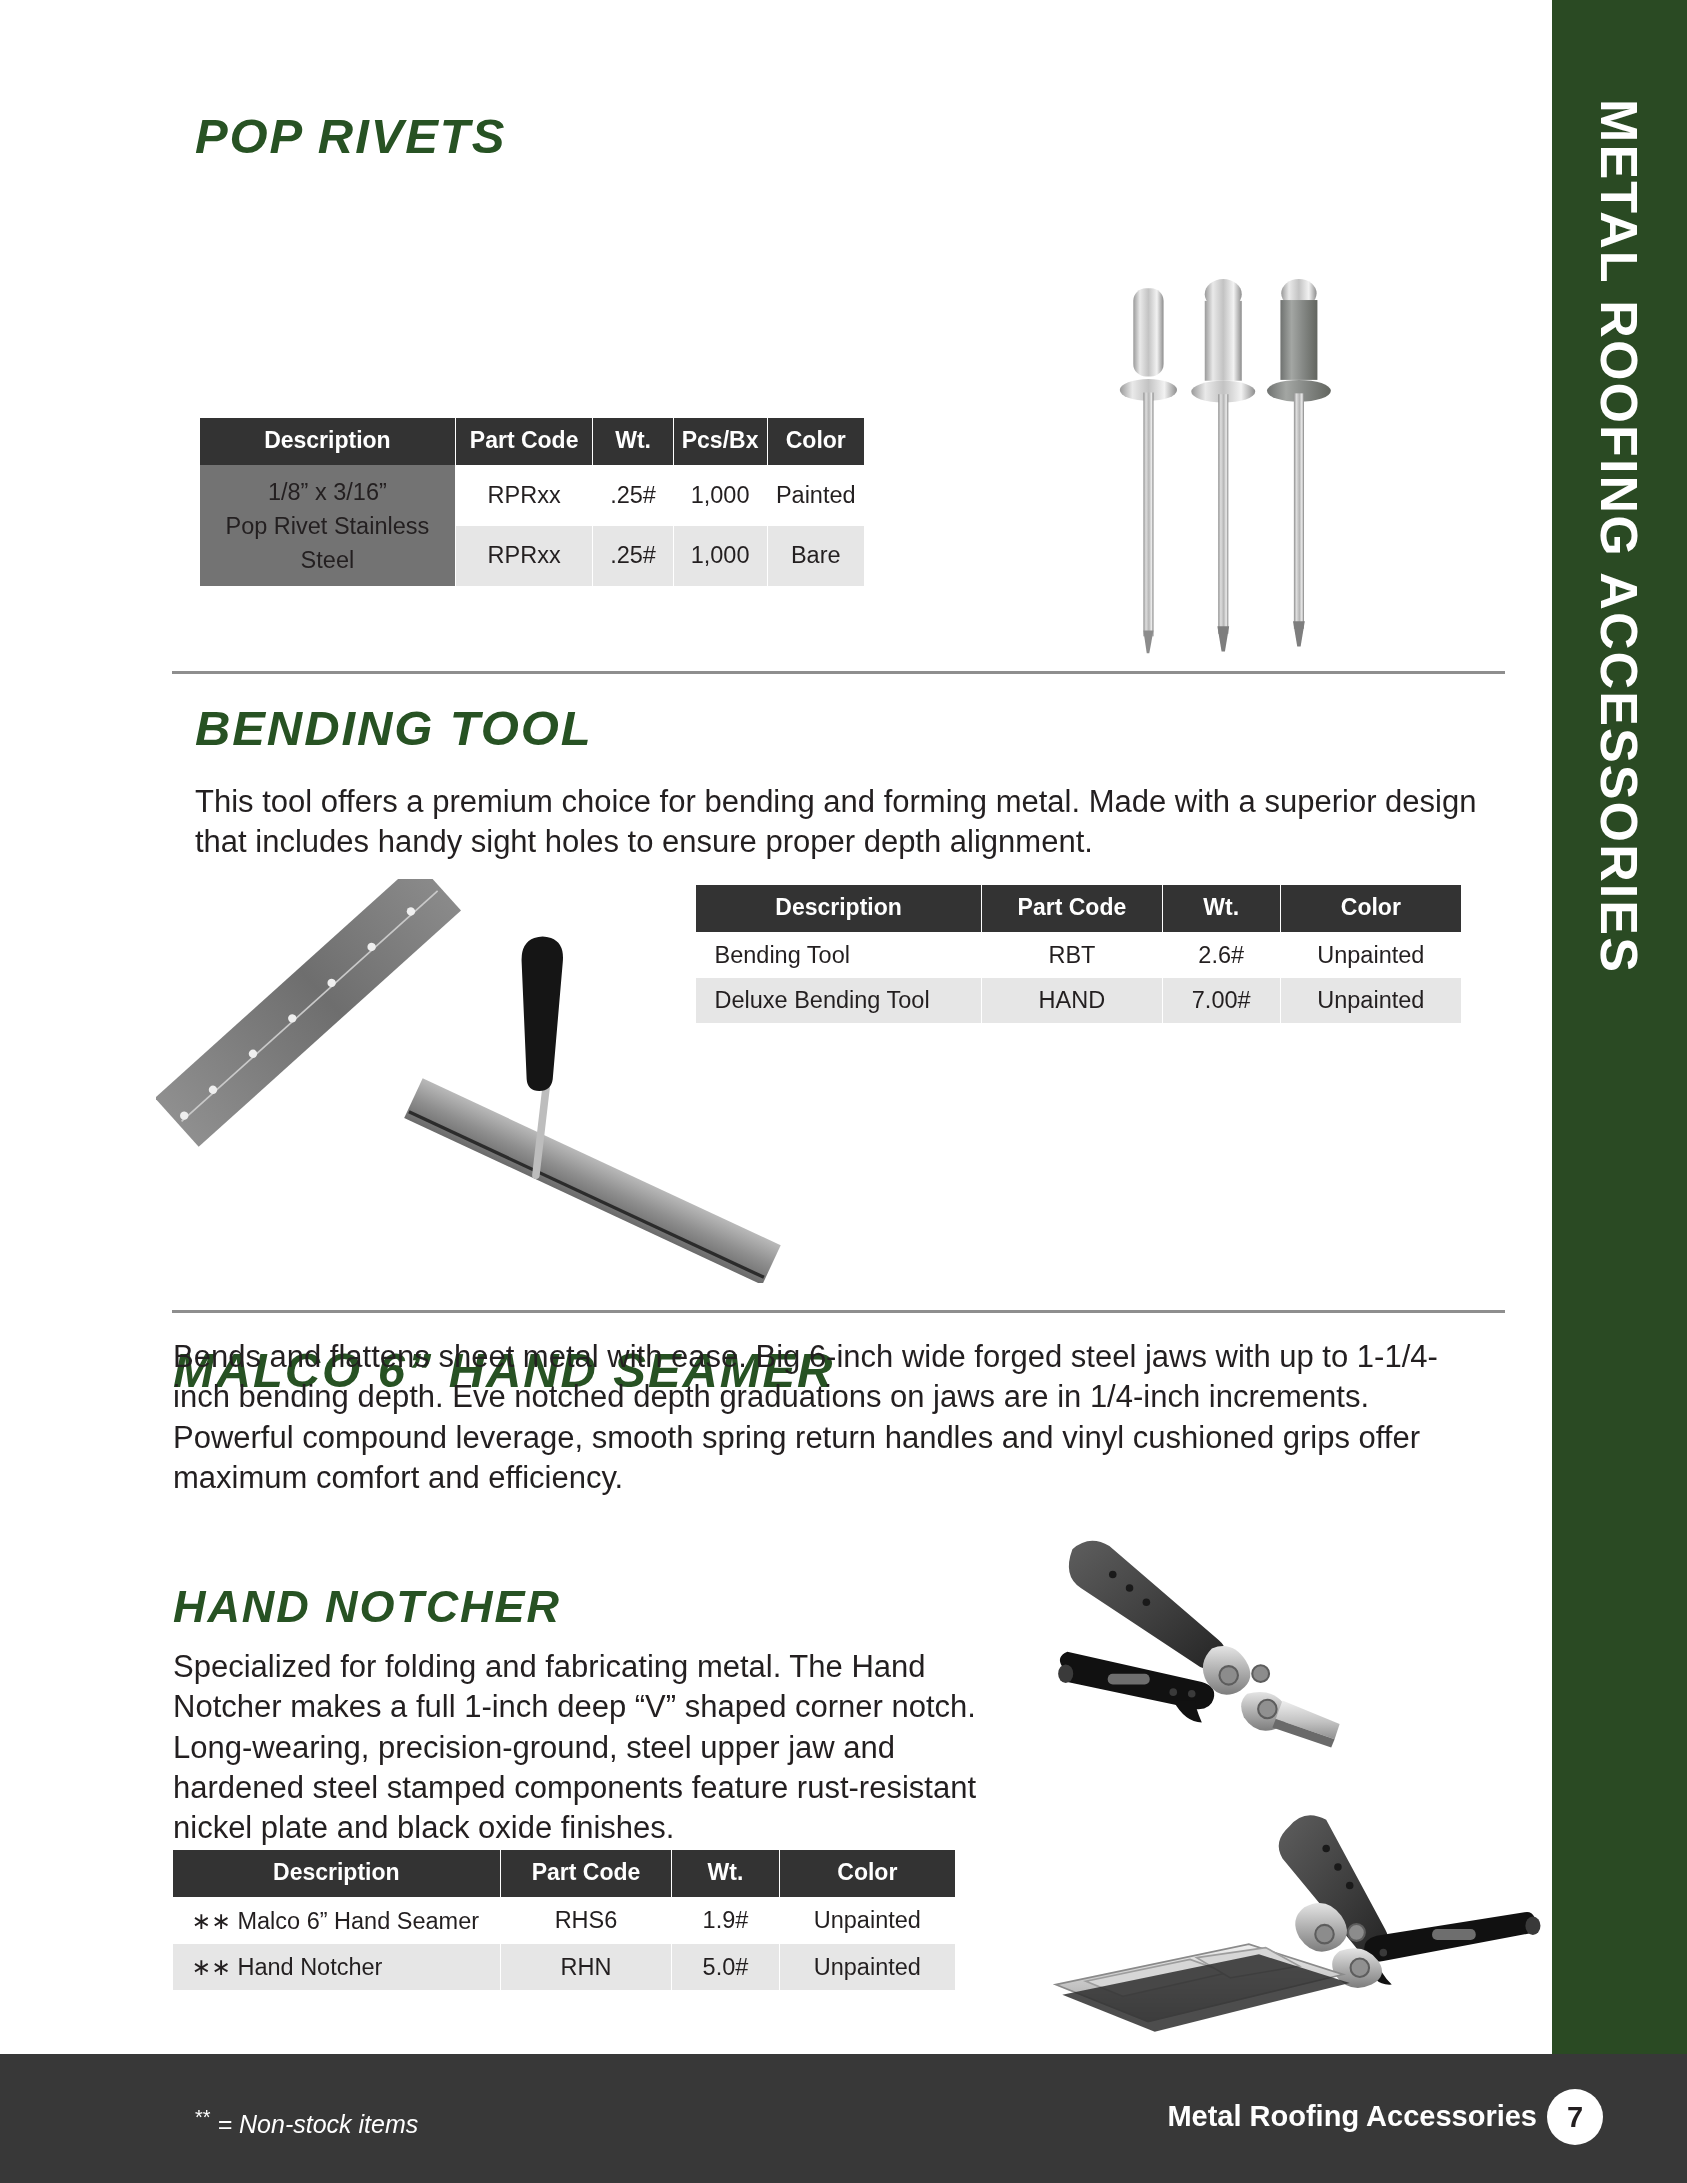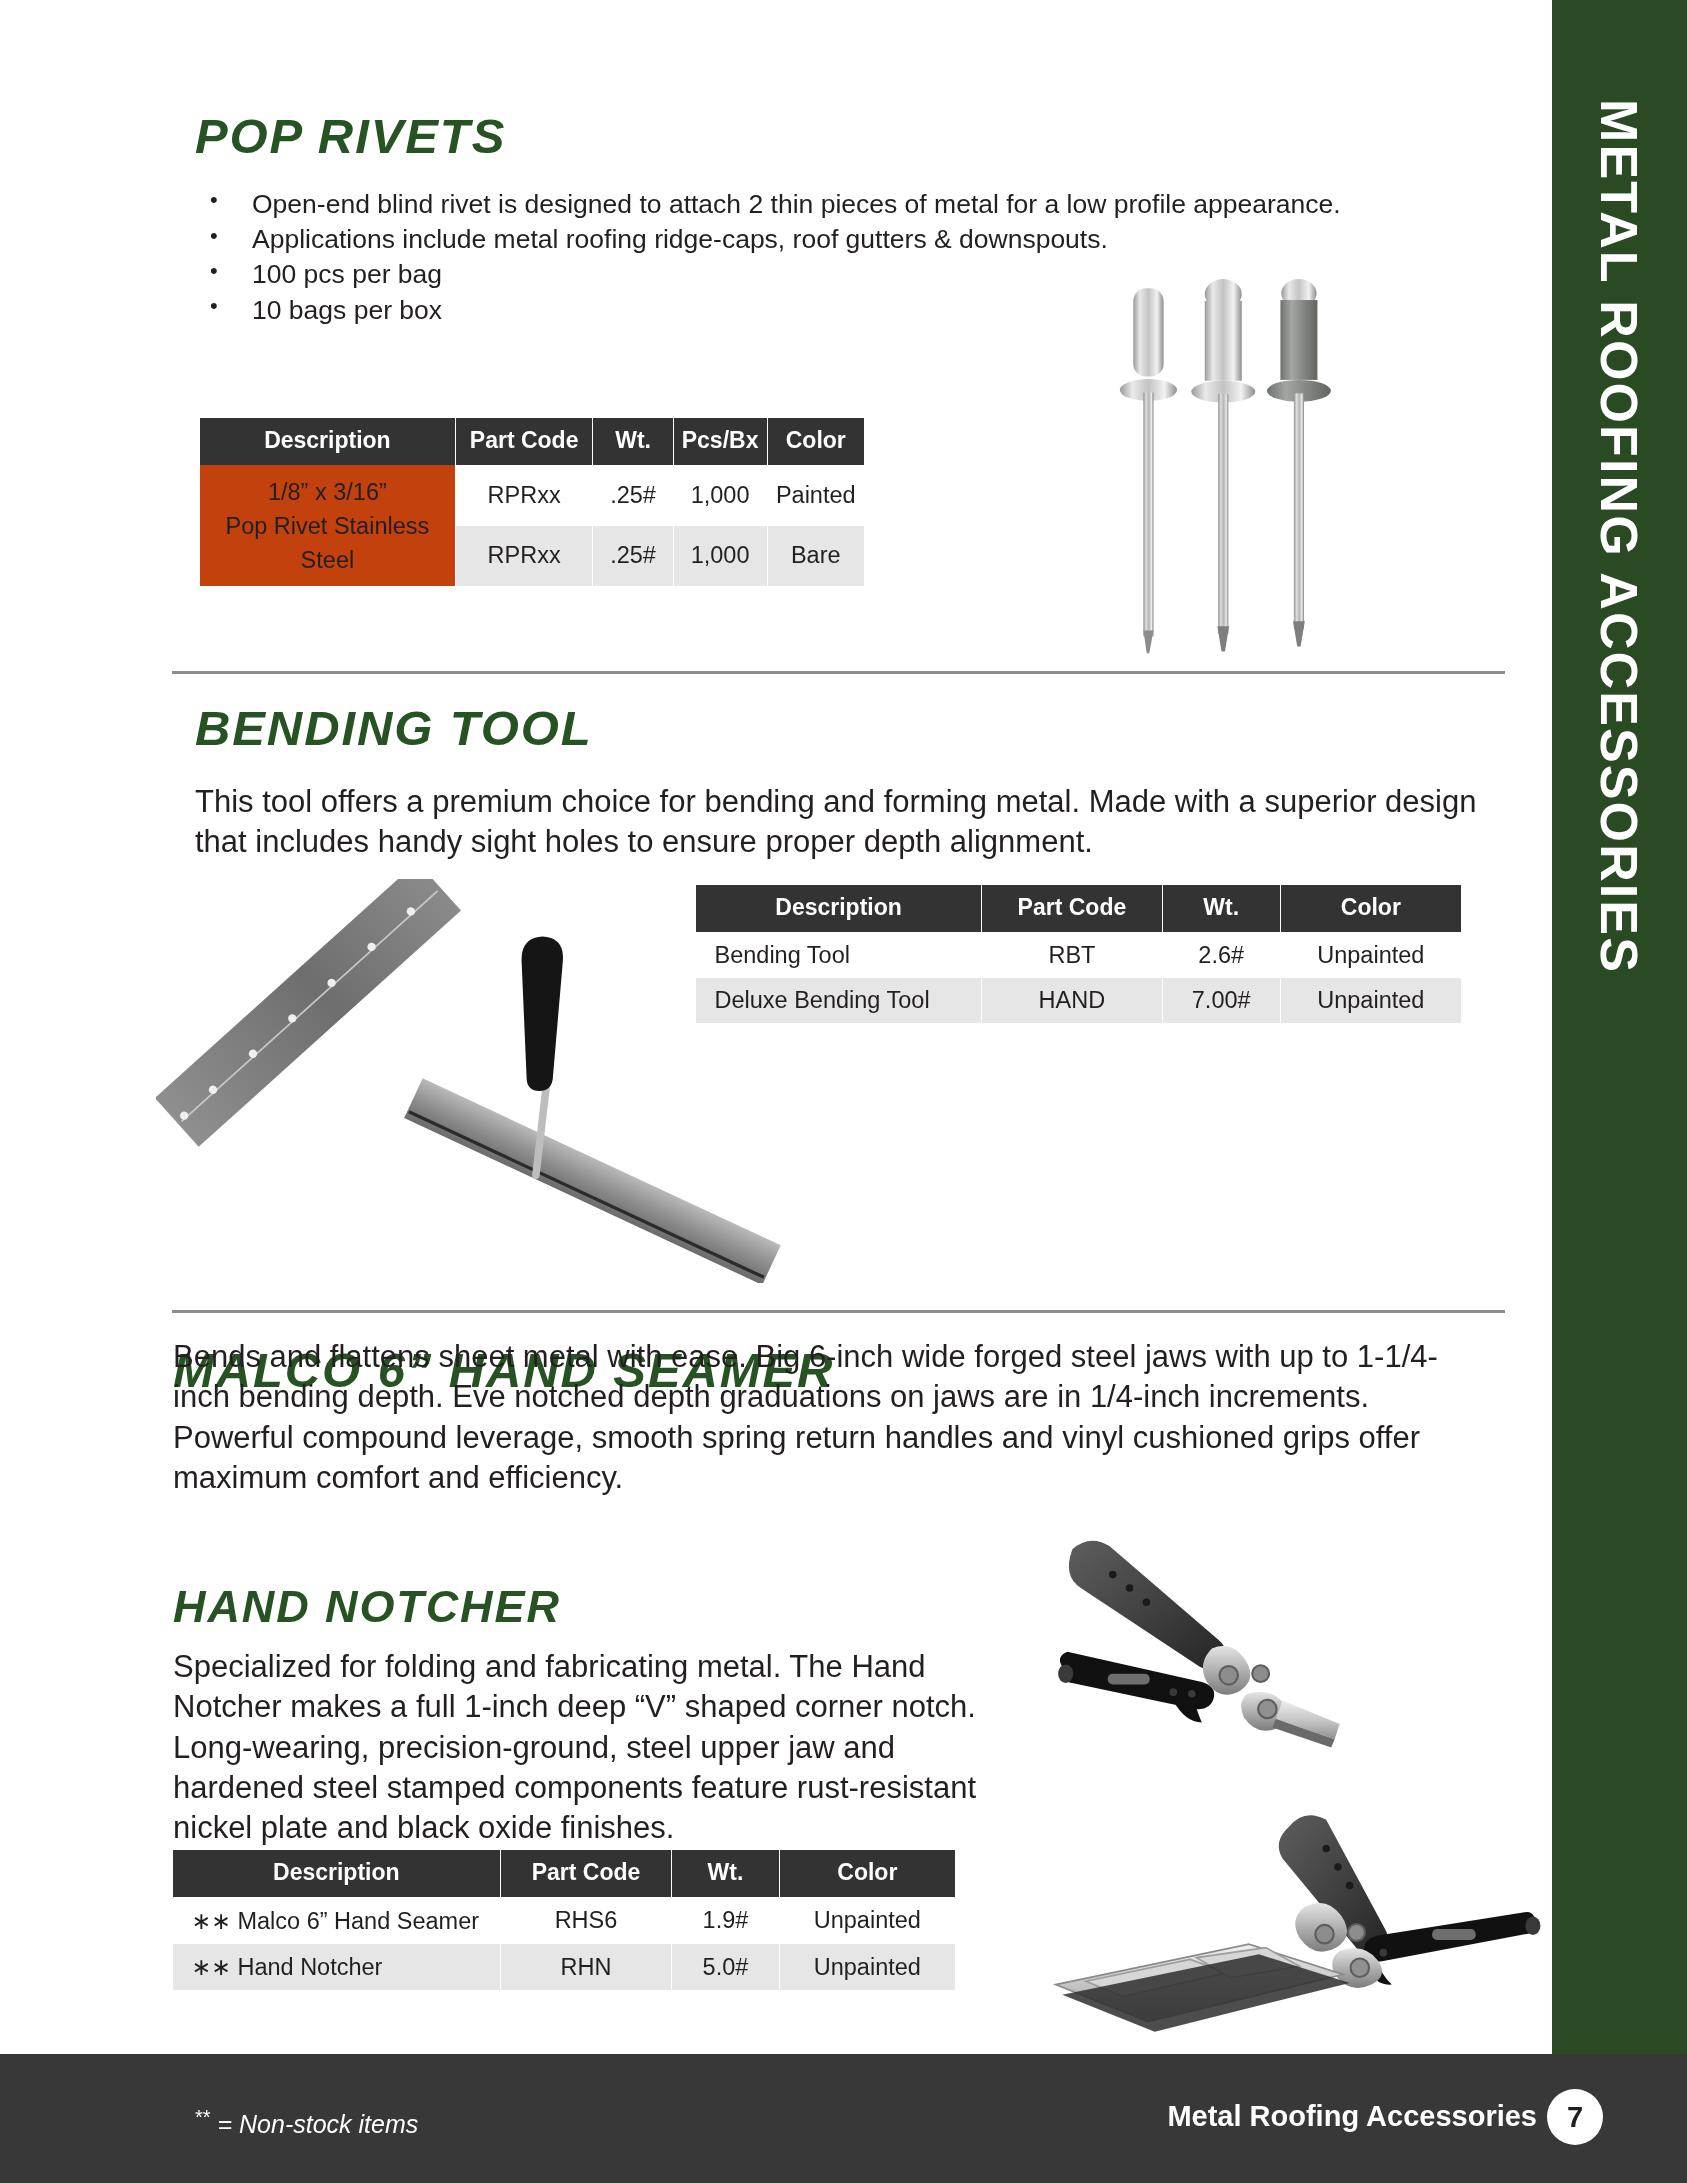--- a/index.html
+++ b/index.html
@@ -59,21 +59,21 @@
   }
   table.spec th:last-child { border-right: none; margin-top: 39px; }
   table.spec td {
     font-size: 23.5px; color: #231f20;
     padding: 9.3px 8.4px; text-align: center;
     border-right: 1.7px solid #ffffff;
     background: #ffffff;
   }
   table.spec td:last-child { border-right: none; }
   table.spec tr.alt td { background: #e6e6e6; }
-  table.spec td.desc-merge { background: #c2410c; line-height: 1.45; }
+  table.spec td.desc-merge { background: #737373; line-height: 1.45; }
   table.spec td.left { text-align: left; padding-left: 18.5px; }
 
   
   .divider {
     position: absolute; height: 2.5px; background: #8e8e8e;
   }
 
   
   .footer {
     position: absolute; left: 0; top: 2054px; width: 1687px; height: 138px;
@@ -116,26 +116,20 @@
   <div class="side-tab">
     <div class="side-tab-label">METAL ROOFING ACCESSORIES</div>
   </div>
 
   <div class="content">
 
     <div style="position:absolute;left:195px;top:108px;">
       <div class="h1">POP RIVETS</div>
     </div>
 
-    <ul class="bullets" style="position:absolute;left:195px;top:187px;width:1337px;">
-      <li>Open-end blind rivet is designed to attach 2 thin pieces of metal for a low profile appearance.</li>
-      <li>Applications include metal roofing ridge-caps, roof gutters &amp; downspouts.</li>
-      <li>100 pcs per bag</li>
-      <li>10 bags per box</li>
-    </ul>
 
     <div class="art rivets">
       <svg width="227" height="387" viewBox="0 0 270 460">
         <defs>
           <linearGradient id="steel" x1="0" y1="0" x2="1" y2="0">
             <stop offset="0%" stop-color="#9a9a9a"></stop>
             <stop offset="22%" stop-color="#e9e9e9"></stop>
             <stop offset="50%" stop-color="#c3c3c3"></stop>
             <stop offset="78%" stop-color="#f2f2f2"></stop>
             <stop offset="100%" stop-color="#8d8d8d"></stop>

